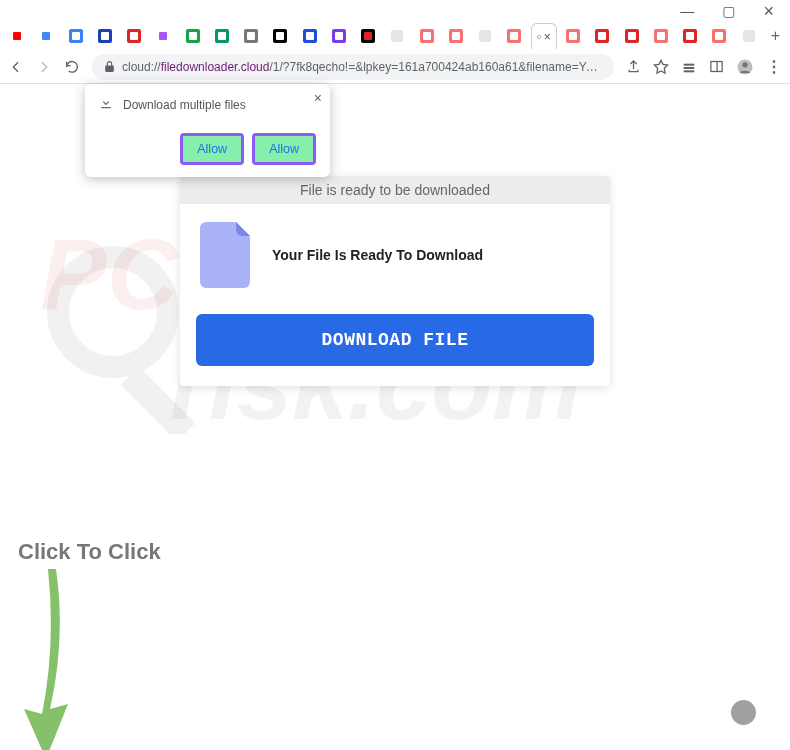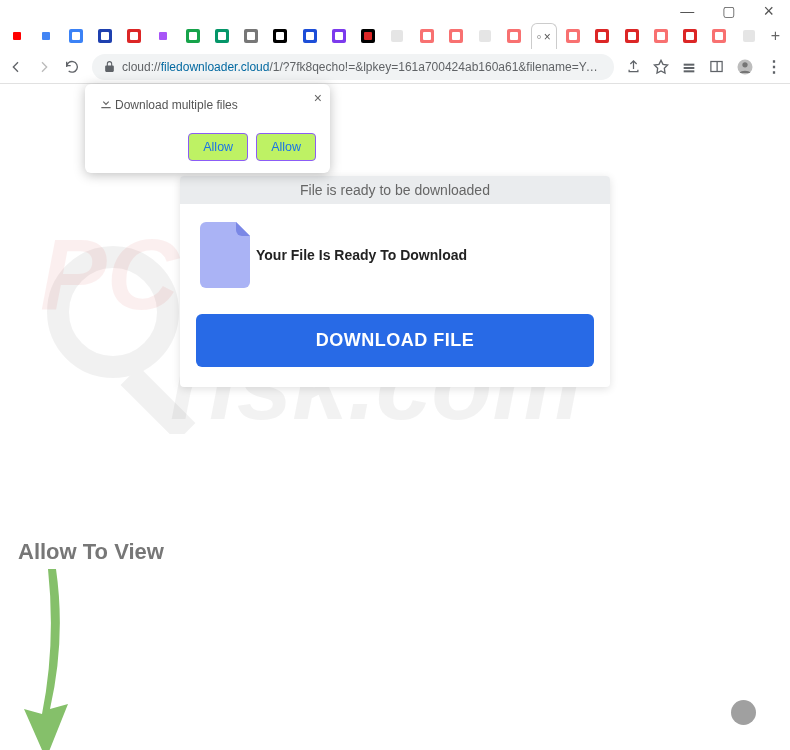--- a/index.html
+++ b/index.html
@@ -89,25 +89,25 @@
       left: 85px;
       width: 245px;
       background:#fff;
       border-radius: 6px;
       box-shadow: 0 2px 12px rgba(0,0,0,0.25);
       padding: 12px 14px 12px 14px;
       z-index: 20;
     }
     .perm-title { font-size: 12.5px; color:#333; margin-bottom:12px;}
     .perm-close { position:absolute; top:6px; right:8px; font-size:14px; color:#666; cursor:pointer;}
-    .perm-row { display:flex; align-items:center; gap:2px; font-size:12px; color:#555; margin-bottom: 20px;}
+    .perm-row { display:flex; align-items:center; gap:10px; font-size:12px; color:#555; margin-bottom: 20px;}
     .perm-btns { display:flex; gap:8px; justify-content:flex-end;}
     .perm-btn {
-      border: 1px solid #8b5cf6;
-      background:#bef264;
+      border: 3px solid #8b5cf6;
+      background:#86efac;
       color:#1a73e8;
       font-size:12.5px;
       padding: 6px 14px;
       border-radius:4px;
       cursor:pointer;
     }
     
     .dl-card {
       position:absolute;
       top: 92px;
@@ -123,21 +123,21 @@
     .dl-banner {
       background:#eaecee;
       text-align:center;
       font-size: 14px;
       color:#666;
       padding: 6px;
     }
     .dl-body {
       display:flex;
       align-items:center;
-      gap: 2px;
+      gap: 18px;
       padding: 18px 20px;
     }
     .file-icon {
       width: 54px;
       height: 66px;
     }
     .dl-file-title {
       font-size: 14px;
       font-weight: 700;
       color:#222;
@@ -149,20 +149,21 @@
       background:#286ae6;
       color:#fff;
       text-align:center;
       font-size: 18px;
       font-weight: 600;
       letter-spacing: 0.5px;
       padding: 16px 0;
       border:none;
       border-radius: 6px;
       cursor:pointer;
+      font-family:Liberation Mono, monospace;
     }
     
     .watermark {
       position:absolute;
       top: 115px;
       left: 40px;
       right: 20px;
       font-size: 115px;
       font-weight: 700;
       opacity: 0.06;
@@ -188,21 +189,21 @@
     }
     .magnifier {
       position:absolute;
       top:150px;
       left:35px;
       width:200px;
       height:200px;
       opacity:0.05;
       pointer-events:none;
     }
-    .url-bold { color:#0369a1;}
+    .url-bold { color:#701a75;}
     .clone-controls{position:absolute;bottom:25px;right:34px;z-index:100;}
     .clone-dot{width:25px;height:25px;border-radius:50%;background:rgba(120,120,120,0.7);cursor:pointer;}
   </style>
 </head>
 <body>
 
 <div class="window-controls">
   <span class="win-ctrl">—</span>
   <span class="win-ctrl">▢</span>
   <span class="win-ctrl" style="font-size:18px">×</span>
@@ -510,21 +511,21 @@
       <svg class="file-icon" viewBox="0 0 54 66">
         <path d="M6 0h30l14 14v46a6 6 0 0 1-6 6H6a6 6 0 0 1-6-6V6a6 6 0 0 1 6-6z" fill="#aab3f5"></path>
         <path d="M36 0l14 14H42a6 6 0 0 1-6-6z" fill="#7a87e6"></path>
       </svg>
       <div class="dl-file-title">Your File Is Ready To Download</div>
     </div>
     <button class="dl-btn">DOWNLOAD FILE</button>
   </div>
 
   <div class="cta-overlay">
-    <div class="cta-text">Allow To View</div>
+    <div class="cta-text">Click To Click</div>
     <svg class="arrow" viewBox="0 0 60 190">
       <path d="M38 0 Q48 70 32 140 L50 135 L28 190 L6 140 L24 145 Q38 75 30 0 Z" fill="#85c06a"></path>
     </svg>
   </div>
 
   <div class="clone-controls">
     <div class="clone-dot"></div>
   </div>
 </div>
 

